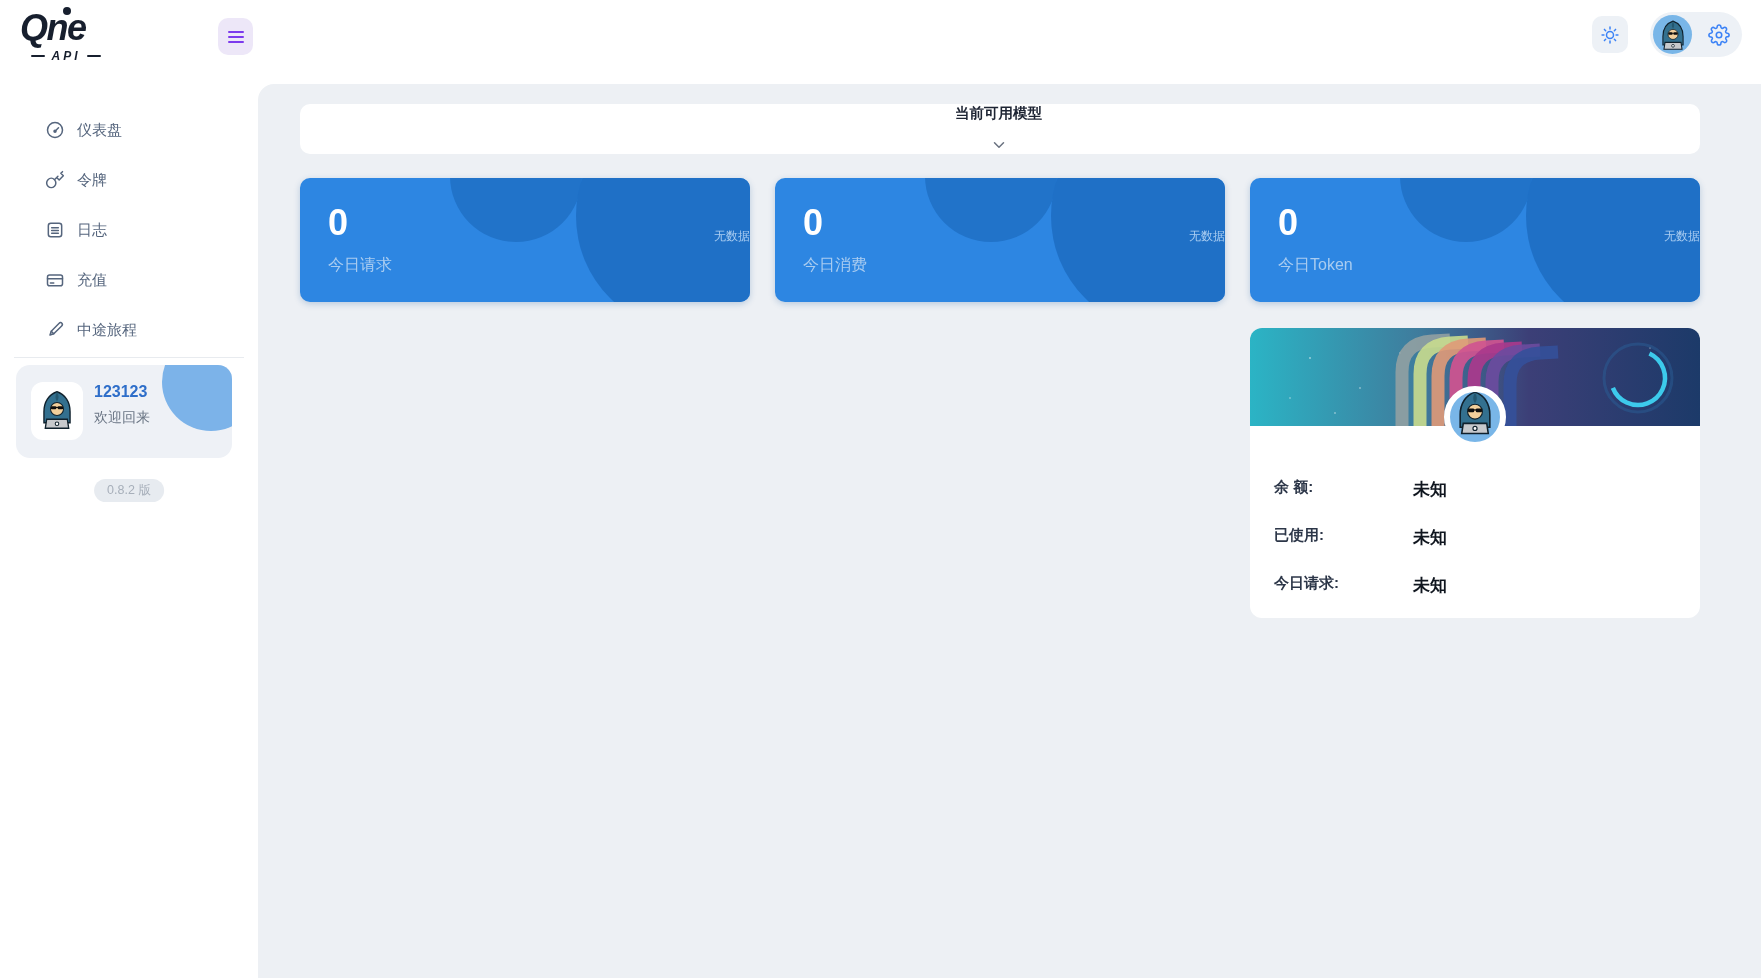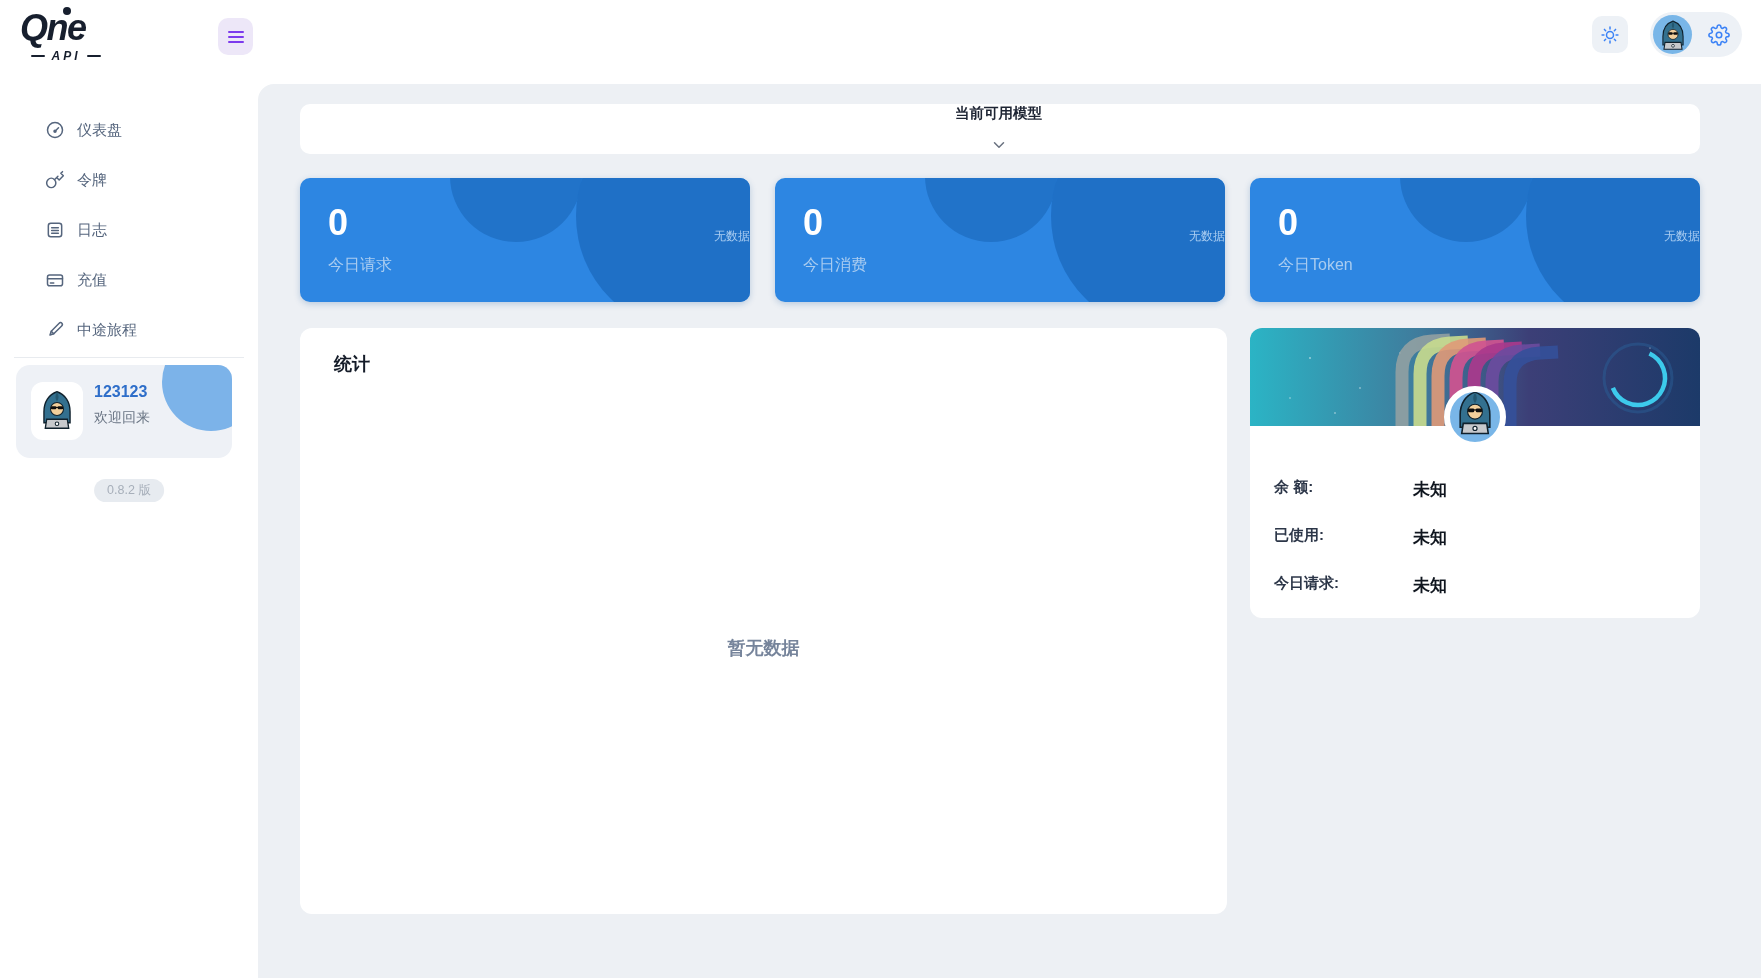--- a/index.html
+++ b/index.html
@@ -216,24 +216,20 @@
   </div>
 
   <div class="stat-card" style="left:992px">
     <div class="sc-deco a"></div>
     <div class="sc-deco b"></div>
     <div class="sc-value">0</div>
     <div class="sc-empty">无数据</div>
     <div class="sc-label">今日Token</div>
   </div>
 
-  <section class="stats-panel">
-    <h2 class="stats-title">统计</h2>
-    <div class="stats-empty">暂无数据</div>
-  </section>
 
   <section class="profile-card">
     <div class="pc-banner">
       <svg viewBox="0 0 450 98" preserveAspectRatio="none" width="450" height="98">
         <defs>
           <linearGradient id="bnr" x1="0" y1="0" x2="1" y2="0">
             <stop offset="0" stop-color="#2bb4c5"></stop>
             <stop offset="0.38" stop-color="#3f7b9c"></stop>
             <stop offset="0.62" stop-color="#3c3f77"></stop>
             <stop offset="1" stop-color="#1c3a69"></stop>

